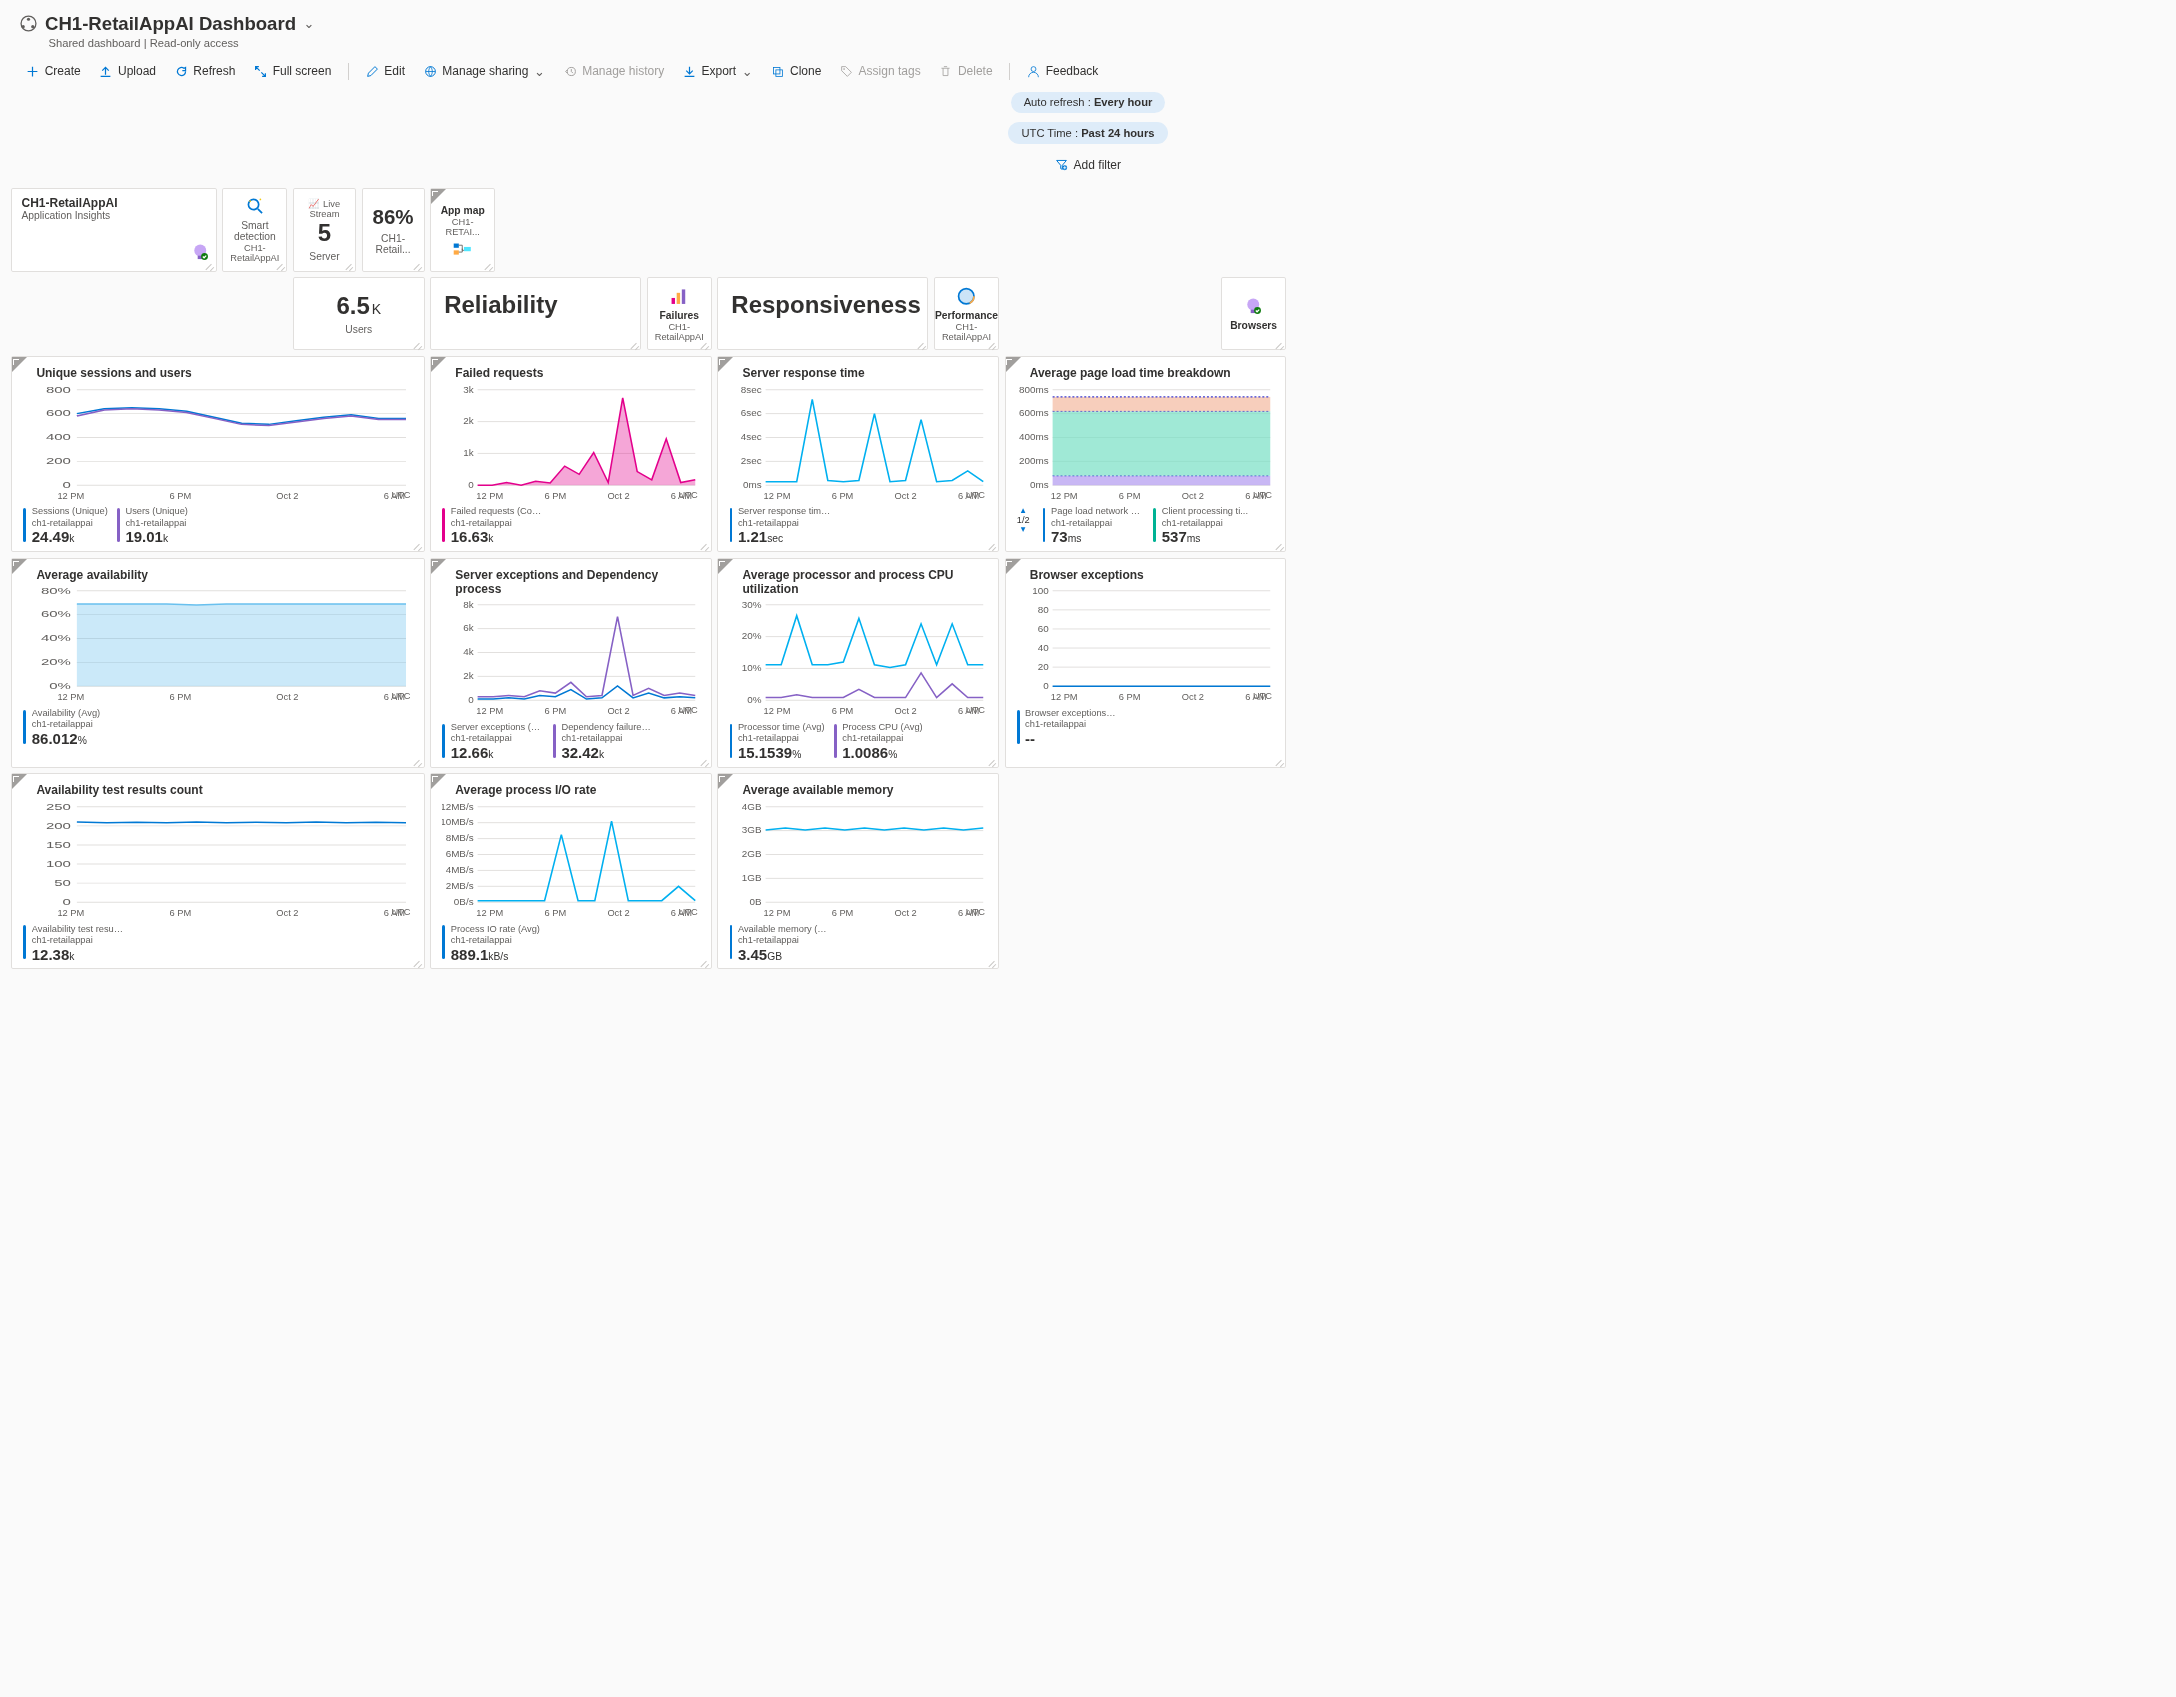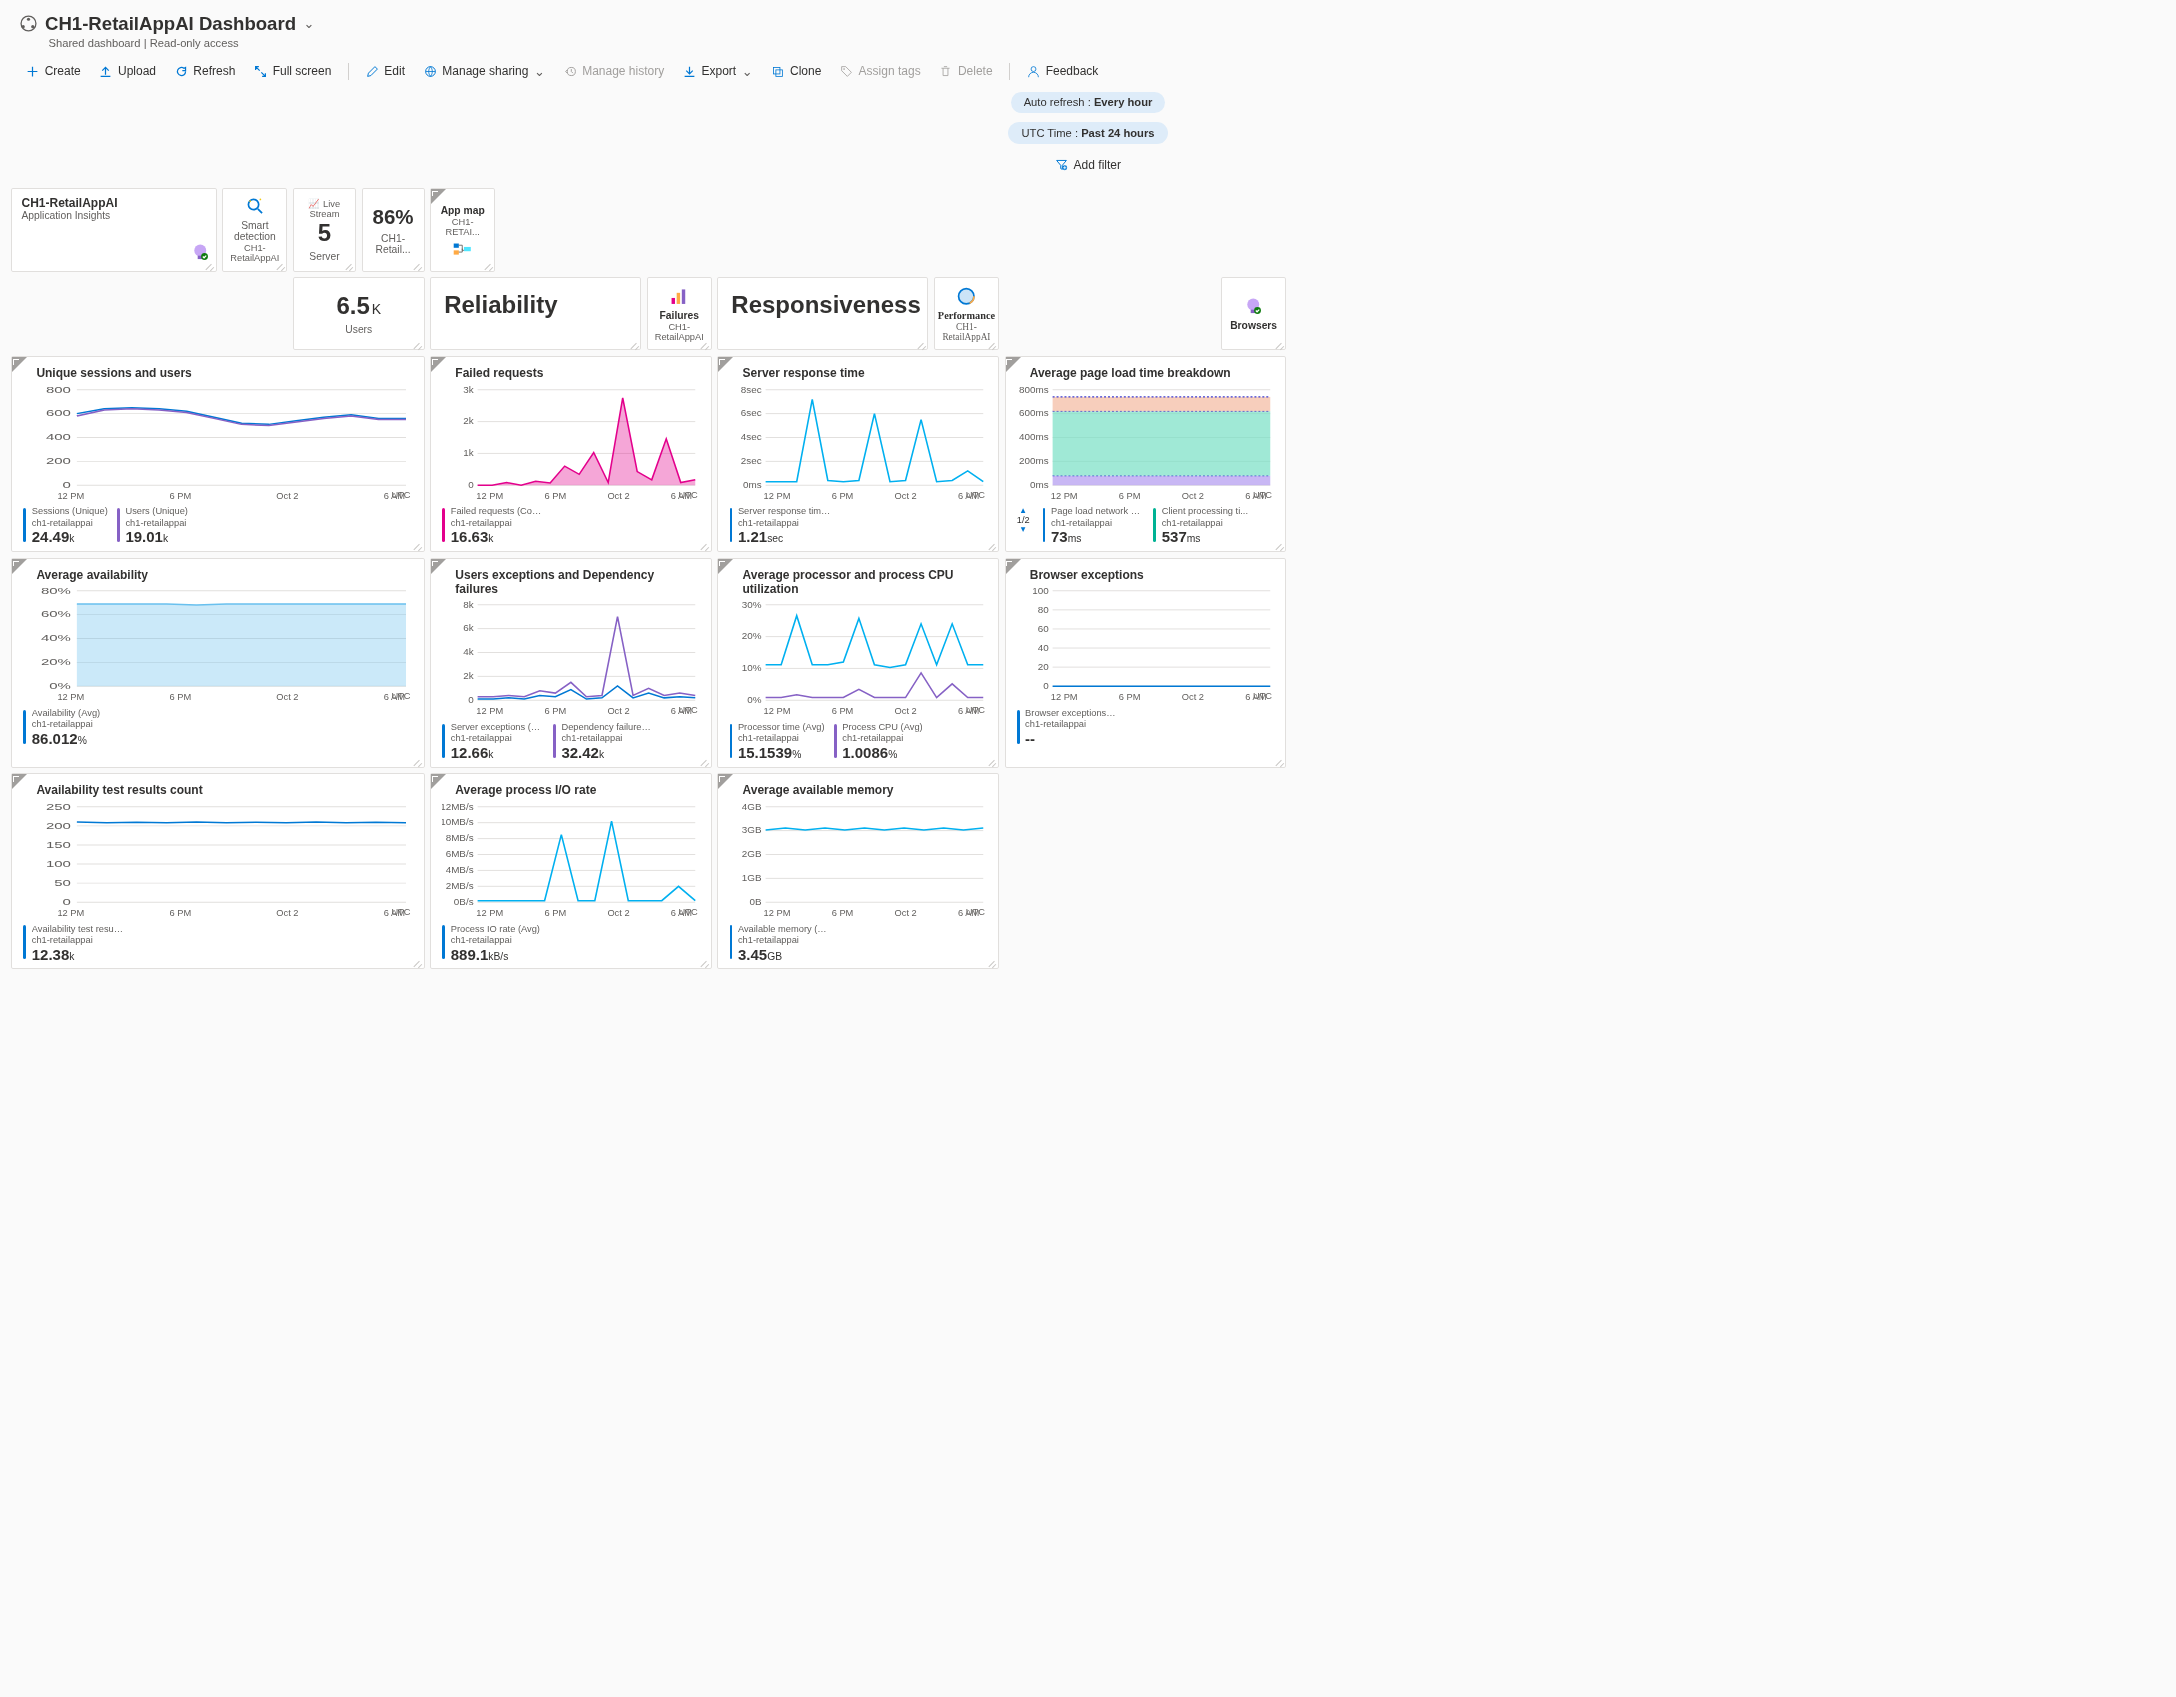--- a/index.html
+++ b/index.html
@@ -294,21 +294,21 @@
         <rect x="15" y="4" width="4" height="17" fill="#8661c5"></rect>
       </svg>
     <div class="tile-title-sm" style="font-weight:600;color:#323130">Failures</div>
     <div class="tile-sub-sm">CH1-RetailAppAI</div>
       <div class="resize"></div>
   </div>
   <div class="tile" style="grid-column:8/9;">
       <div class="cat-title">Responsiveness</div>
       <div class="resize"></div>
     </div>
-  <div class="tile small" style="grid-column:9/10;font-family:Liberation Serif, serif;">
+  <div class="tile small" style="grid-column:9/10;">
     <svg class="icon-img" viewBox="0 0 24 24">
         <circle cx="12" cy="12" r="9" stroke="#0078d4" stroke-width="2" fill="#cce4f7"></circle>
         <circle cx="12" cy="12" r="9" stroke="#ffaa44" stroke-width="2" fill="none" stroke-dasharray="10 50"></circle>
       </svg>
     <div class="tile-title-sm" style="font-weight:600;color:#323130">Performance</div>
     <div class="tile-sub-sm">CH1-RetailAppAI</div>
       <div class="resize"></div>
   </div>
   <div class="tile small" style="grid-column:11/12;">
     <svg class="icon-img" viewBox="0 0 24 24">
@@ -519,21 +519,21 @@
             <div class="leg-label">Availability (Avg)</div>
             <div class="leg-sub">ch1-retailappai</div>
       <div class="leg-val">86.012<span class="unit">%</span></div>
           </div>
         </div>
       </div>
       <div class="resize"></div>
     </div>
   <div class="tile chart-tile" style="grid-column:6/8;">
     <div class="corner"></div>
-  <h4>Users exceptions and Dependency failures</h4>
+  <h4>Server exceptions and Dependency process</h4>
       <div class="chart-area"><svg viewBox="0 0 260 110" preserveAspectRatio="none" style="font-size:13px">
           <line class="grid-line" x1="36" y1="106" x2="256" y2="106"></line>
           <text class="axis-text" x="32" y="109" text-anchor="end">0</text>
           <line class="grid-line" x1="36" y1="80.5" x2="256" y2="80.5"></line>
           <text class="axis-text" x="32" y="83.5" text-anchor="end">2k</text>
           <line class="grid-line" x1="36" y1="55" x2="256" y2="55"></line>
           <text class="axis-text" x="32" y="58" text-anchor="end">4k</text>
           <line class="grid-line" x1="36" y1="29.5" x2="256" y2="29.5"></line>
           <text class="axis-text" x="32" y="32.5" text-anchor="end">6k</text>
           <line class="grid-line" x1="36" y1="4" x2="256" y2="4"></line>

